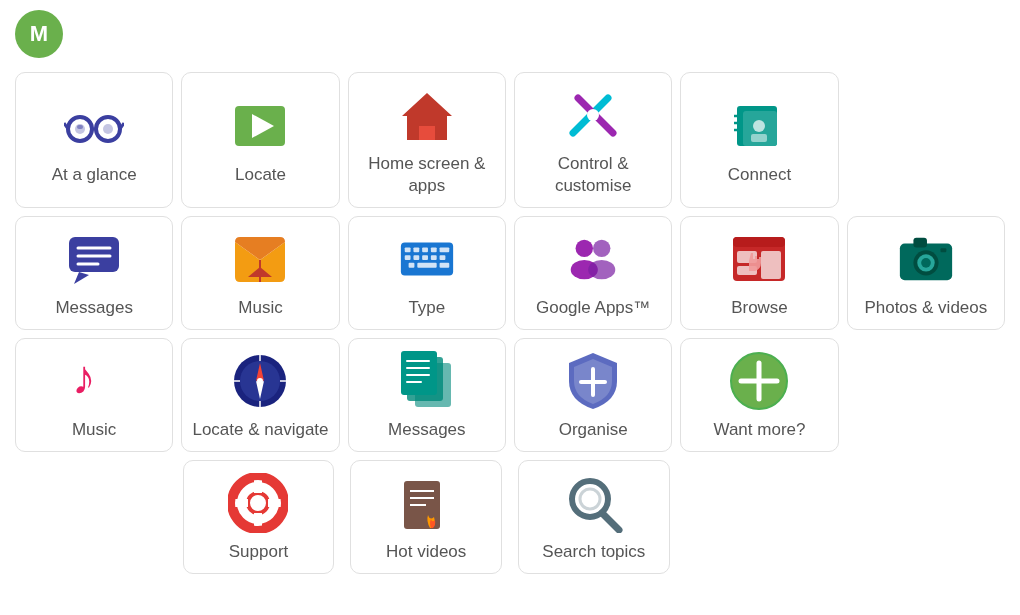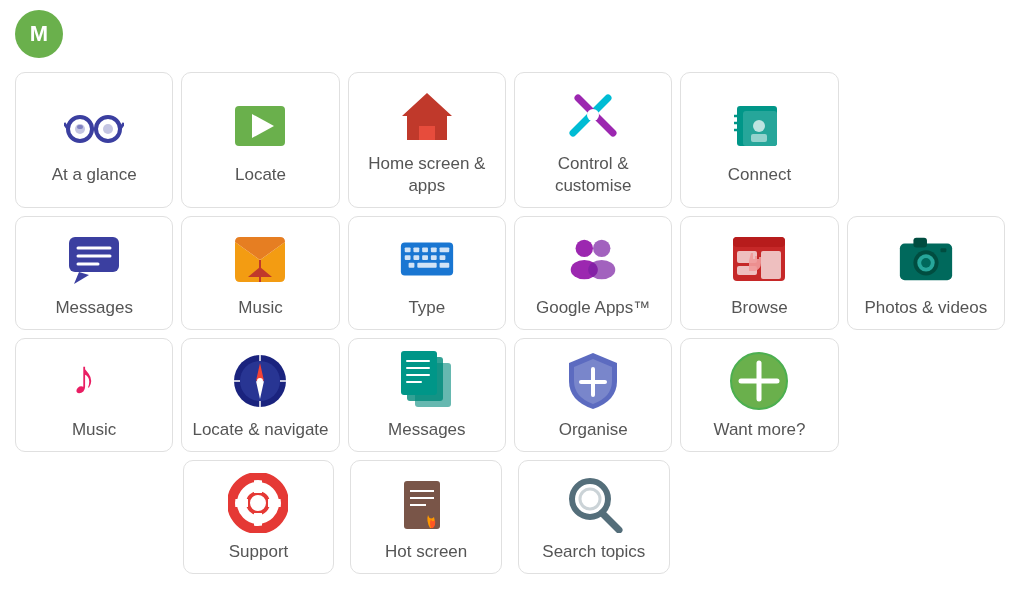--- a/index.html
+++ b/index.html
@@ -304,21 +304,21 @@
         <svg width="56" height="60" viewBox="0 0 56 60">
         <rect x="6" y="8" width="36" height="48" rx="3" fill="#795548"></rect>
         <line x1="12" y1="18" x2="36" y2="18" stroke="white" stroke-width="2"></line>
         <line x1="12" y1="25" x2="36" y2="25" stroke="white" stroke-width="2"></line>
         <line x1="12" y1="32" x2="28" y2="32" stroke="white" stroke-width="2"></line>
 
         <path d="M32,55 Q28,48 30,42 Q32,48 36,44 Q38,50 34,55Z" fill="#ff9800"></path>
         <path d="M33,55 Q31,50 33,46 Q34,50 37,47 Q38,52 35,55Z" fill="#ff5722"></path>
       </svg>
       </div>
-      <span class="tile-label">Hot screen</span>
+      <span class="tile-label">Hot videos</span>
     </div>
       <div class="tile">
       <div class="tile-icon">
         <svg width="60" height="60" viewBox="0 0 60 60">
         <circle cx="26" cy="26" r="18" fill="none" stroke="#546e7a" stroke-width="6"></circle>
         <line x1="38" y1="40" x2="55" y2="57" stroke="#546e7a" stroke-width="7" stroke-linecap="round"></line>
         <circle cx="26" cy="26" r="10" fill="none" stroke="#546e7a" stroke-width="3" opacity="0.3"></circle>
       </svg>
       </div>
       <span class="tile-label">Search topics</span>

